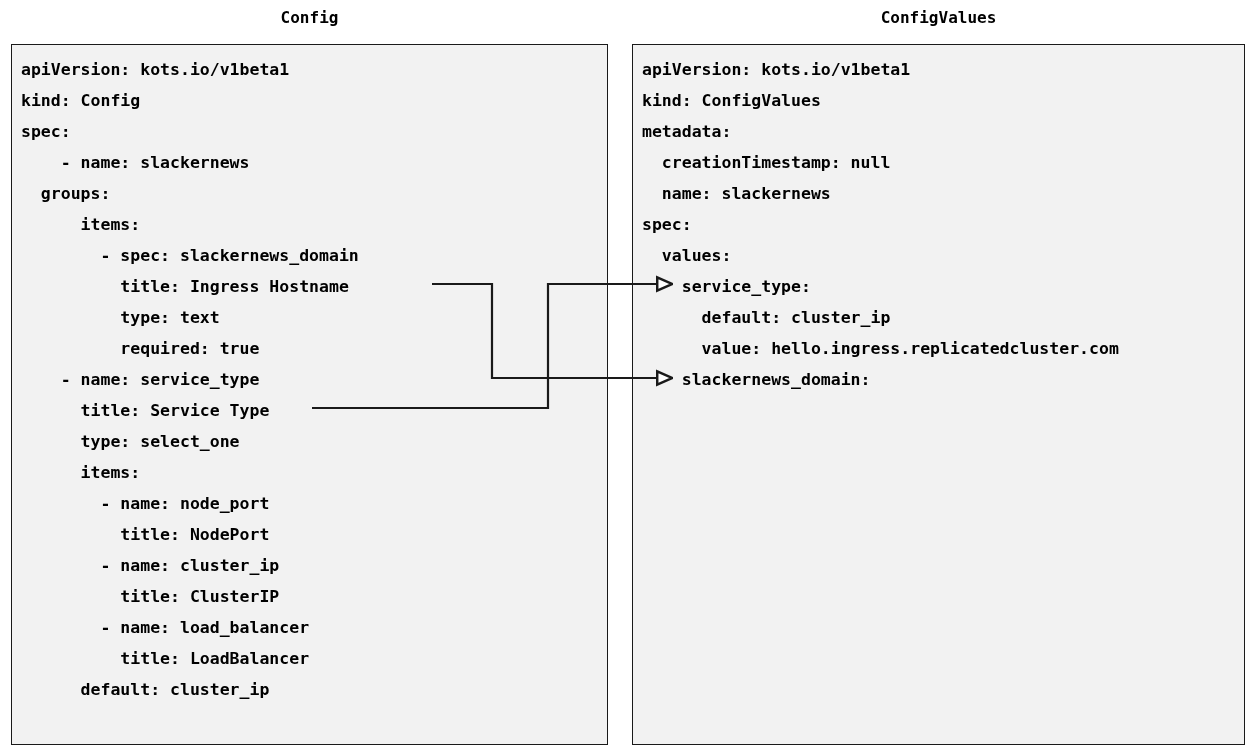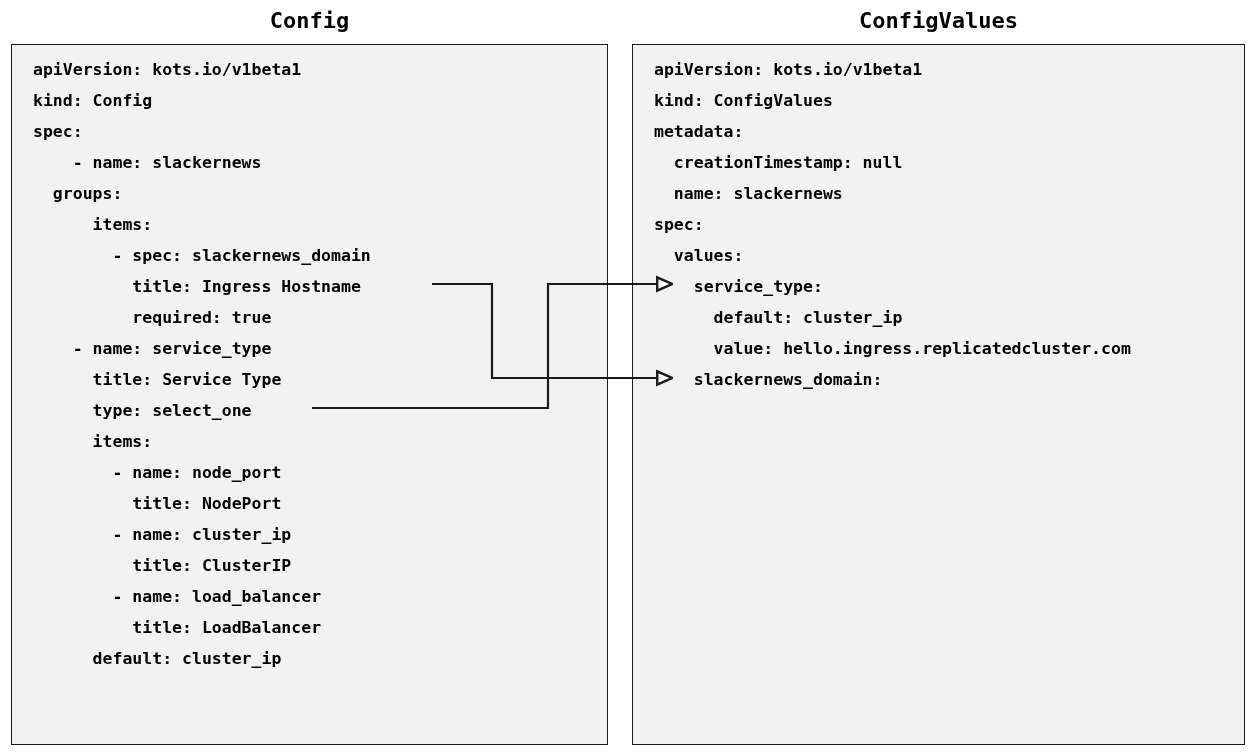--- a/index.html
+++ b/index.html
@@ -17,21 +17,21 @@
     height: 756px;
     background: #ffffff;
     overflow: hidden;
   }
 
   
   .panel-title {
     position: absolute;
     top: 8px;
     font-family: "DejaVu Sans Mono", monospace;
-    font-size: 22px;
+    font-size: 16px;
     font-weight: bold;
     color: #000000;
     text-align: center;
     letter-spacing: 0px;
     white-space: nowrap;
   }
   #title-config   { left: 11px;  width: 597px; }
   #title-values   { left: 632px; width: 613px; }
 
   
@@ -46,21 +46,21 @@
     left: 11px;  top: 44px;
     width: 597px; height: 701px;
   }
   #panel-values {
     left: 632px; top: 44px;
     width: 613px; height: 701px;
   }
 
   .code-block {
     position: absolute;
-    left: 12px; top: 0;
+    left: 0; top: 0;
     padding: 9px 0 0 9px;
     margin: 0;
   }
   .code-line {
     font-family: "DejaVu Sans Mono", monospace;
     font-size: 16.5px;
     font-weight: bold;
     color: #000000;
     line-height: 31px;
     height: 31px;
@@ -88,20 +88,21 @@
   <div class="code-panel" id="panel-config">
     <div class="code-block" id="config-lines">
         <div class="code-line">apiVersion: kots.io/v1beta1</div>
         <div class="code-line">kind: Config</div>
         <div class="code-line">spec:</div>
         <div class="code-line">    - name: slackernews</div>
         <div class="code-line">  groups:</div>
         <div class="code-line">      items:</div>
         <div class="code-line">        - spec: slackernews_domain</div>
         <div class="code-line">          title: Ingress Hostname</div>
+        <div class="code-line">          type: text</div>
         <div class="code-line">          required: true</div>
         <div class="code-line">    - name: service_type</div>
         <div class="code-line">      title: Service Type</div>
         <div class="code-line">      type: select_one</div>
         <div class="code-line">      items:</div>
         <div class="code-line">        - name: node_port</div>
         <div class="code-line">          title: NodePort</div>
         <div class="code-line">        - name: cluster_ip</div>
         <div class="code-line">          title: ClusterIP</div>
         <div class="code-line">        - name: load_balancer</div>

